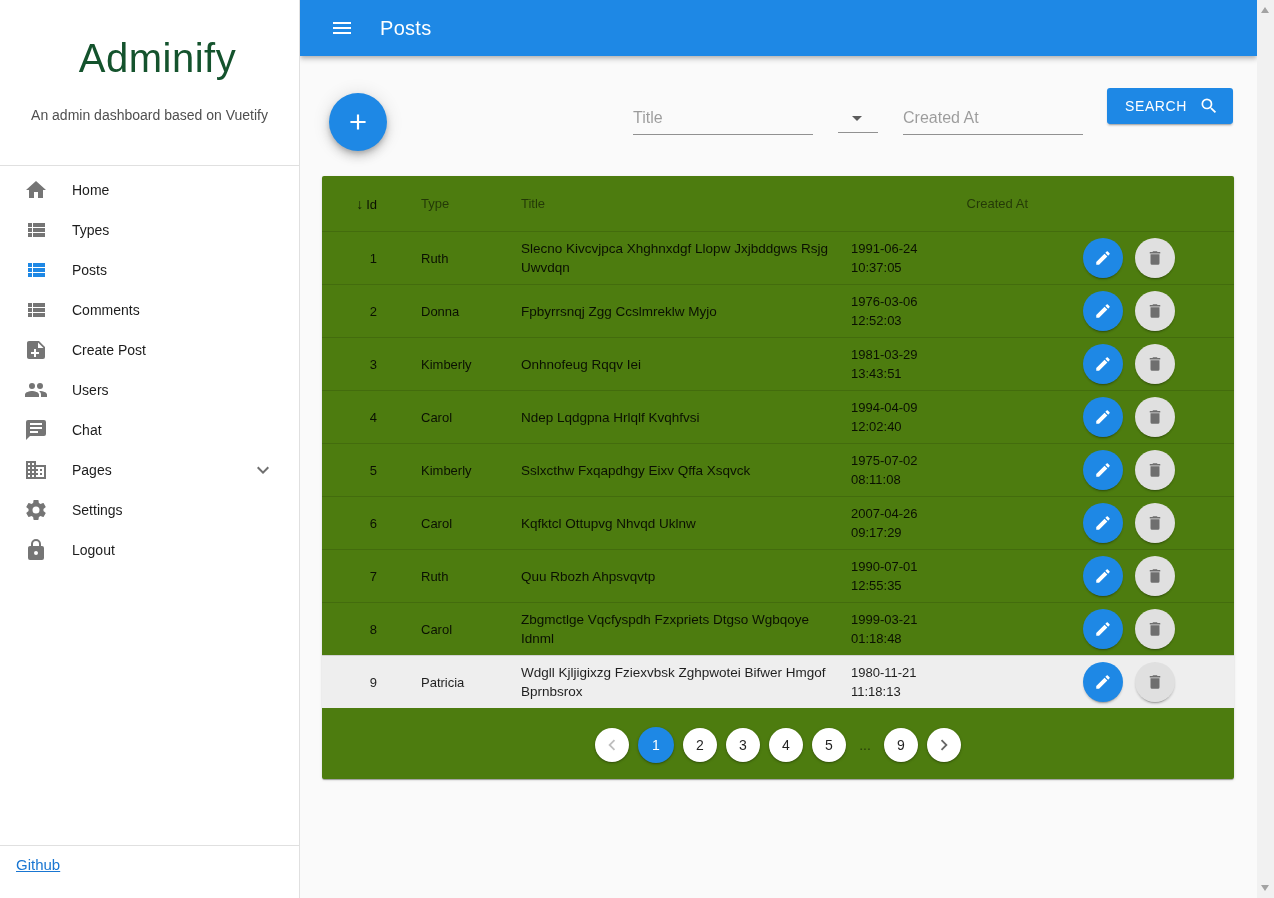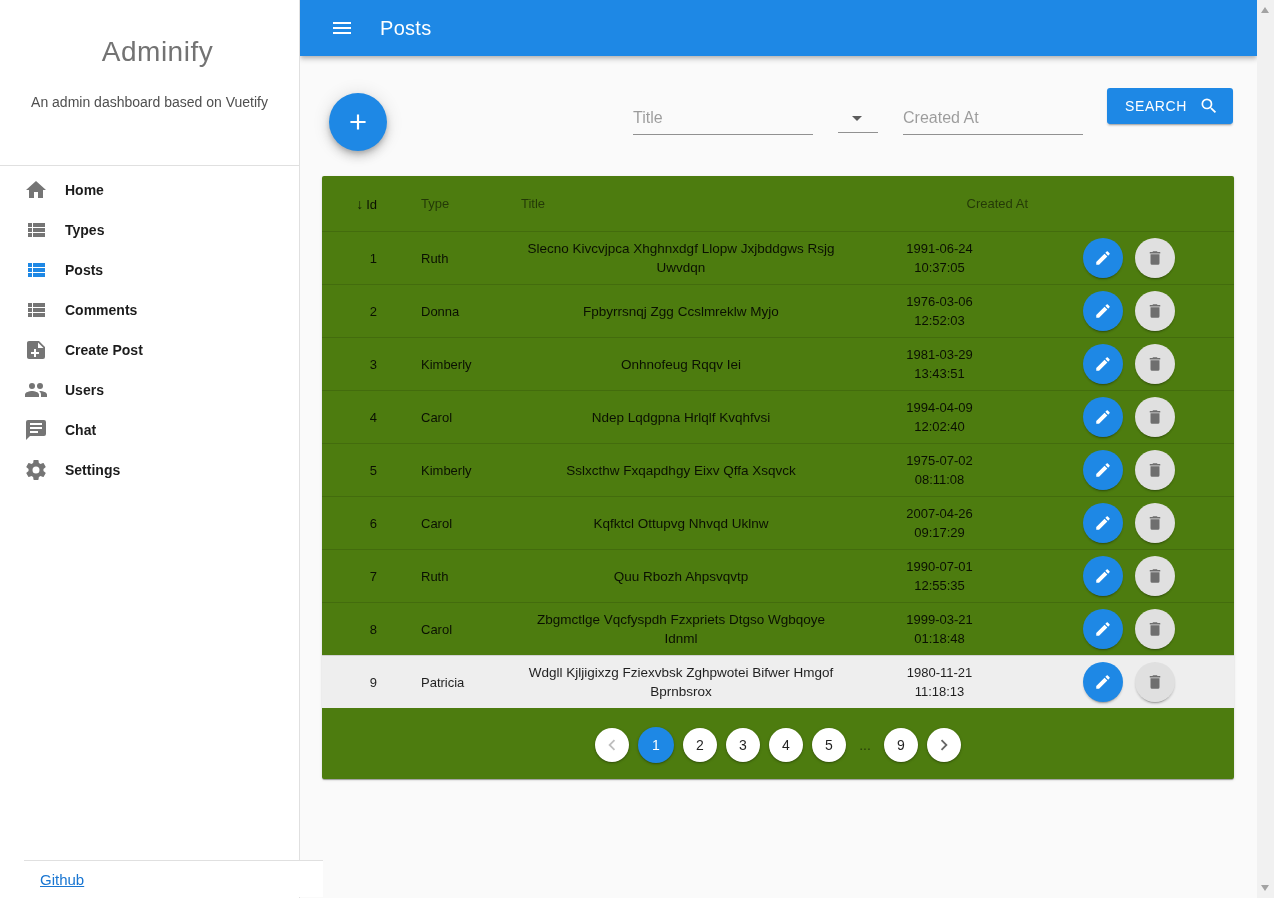--- a/index.html
+++ b/index.html
@@ -3,31 +3,31 @@
 <meta charset="utf-8">
 <style>
   * { margin:0; padding:0; box-sizing:border-box; }
   html,body { width:1274px; height:898px; overflow:hidden; }
   body { font-family:"Liberation Sans","DejaVu Sans",sans-serif; background:#fafafa; }
   .app { display:flex; width:100%; height:100%; position:relative; }
 
   
   .sidebar { width:300px; height:100%; background:#ffffff; border-right:1px solid #e0e0e0; position:relative; flex:0 0 300px; z-index:5; }
   .sidebar-header { height:166px; border-bottom:1px solid rgba(0,0,0,.12); text-align:center; }
-  .app-title { font-size:28px; font-weight:400; color:#737373; padding-top:36px; letter-spacing:.5px;padding-left:16px; }
+  .app-title { font-size:40px; font-weight:400; color:#14532d; padding-top:36px; letter-spacing:.5px;padding-left:16px; }
   .app-subtitle { font-size:14px; color:#4f4f4f; margin-top:26px; }
   .nav { padding-top:4px; }
   .nav-item { height:40px; display:flex; align-items:center; padding:0 24px; cursor:pointer; }
   .nav-item .nav-icon { width:24px; height:24px; flex:0 0 24px; }
   .nav-item .nav-icon svg { width:24px; height:24px; fill:#757575; }
   .nav-item.active .nav-icon svg { fill:#1e88e5; }
-  .nav-label { margin-left:17px; font-size:14px; color:#1c1c1c;font-weight:bold; }
+  .nav-label { margin-left:24px; font-size:14px; color:#1c1c1c; }
   .nav-chevron { margin-left:auto; width:24px; height:24px; }
   .nav-chevron svg { width:24px; height:24px; fill:#6f6f6f; }
-  .sidebar-footer { position:absolute; bottom:1px; left:0; width:100%; height:37px; border-top:1px solid rgba(0,0,0,.12); display:flex; align-items:center; padding-left:16px; background:#fff;margin-left:24px; }
+  .sidebar-footer { position:absolute; bottom:16px; left:0; width:100%; height:37px; border-top:1px solid rgba(0,0,0,.12); display:flex; align-items:center; padding-left:16px; background:#fff; }
   .github-link { font-size:15px; color:#1976d2; text-decoration:underline; }
 
   
   .main { flex:1; margin-right:17px; display:flex; flex-direction:column; background:#fafafa; min-width:0; }
   .appbar { height:56px; background:#1e88e5; display:flex; align-items:center; box-shadow:0 2px 4px -1px rgba(0,0,0,.2),0 4px 5px 0 rgba(0,0,0,.14); position:relative; z-index:4; flex:0 0 56px; }
   .hamburger { background:transparent; border:none; margin-left:24px; width:36px; height:36px; display:flex; align-items:center; justify-content:center; cursor:pointer; }
   .hamburger svg { width:24px; height:24px; fill:#ffffff; }
   .appbar-title { color:#ffffff; font-size:20px; font-weight:500; margin-left:20px; letter-spacing:.3px; }
 
   .content { position:relative; padding:37px 23px 0 22px; }
@@ -52,22 +52,22 @@
   col.c-id { width:55px; } col.c-type { width:144px; } col.c-title { width:330px; } col.c-created { width:177px; } col.c-actions { width:auto; }
   th { height:55px; font-size:13px; font-weight:500; color:rgba(0,0,0,.54); vertical-align:middle; cursor:pointer; }
   th.col-id { text-align:right; color:rgba(0,0,0,.87); white-space:nowrap; }
   .sort-arrow { font-size:14px; margin-right:3px; color:rgba(0,0,0,.75); }
   th.col-type { text-align:left; padding-left:44px; }
   th.col-title { text-align:left; }
   th.col-created { text-align:right; }
   td { height:53px; border-top:1px solid rgba(0,0,0,.12); font-size:13px; color:rgba(0,0,0,.87); vertical-align:middle; }
   td.cell-id { text-align:right; }
   td.cell-type { padding-left:44px; }
-  td.cell-title { line-height:19px; padding-right:10px; font-size:13.5px;text-align:center; }
-  td.cell-created { text-align:center; line-height:19px; }
+  td.cell-title { line-height:19px; padding-right:10px; font-size:13.5px; }
+  td.cell-created { text-align:left; line-height:19px; }
   td.cell-actions { text-align:right; padding-right:59px; white-space:nowrap; }
   tr.highlighted td { background:#eeeeee; }
   .btn-circle { width:40px; height:40px; border-radius:50%; border:none; display:inline-flex; align-items:center; justify-content:center; vertical-align:middle; cursor:pointer; box-shadow:0 2px 2px 0 rgba(0,0,0,.14),0 3px 1px -2px rgba(0,0,0,.2); }
   .btn-edit { background:#1e88e5; }
   .btn-edit svg { width:18px; height:18px; fill:#ffffff; }
   .btn-delete { background:#e0e0e0; margin-left:12px; }
   .btn-delete svg { width:18px; height:18px; fill:#6f6f6f; }
 
   
   .pagination { display:flex; align-items:center; justify-content:center; gap:9px; padding:19px 0 16px; }
@@ -131,23 +131,38 @@
           <span class="nav-label">Users</span>
         </div>
         <div class="nav-item">
           <span class="nav-icon"><svg viewBox="0 0 24 24">
               <path d="M20,2H4A2,2 0 0,0 2,4V22L6,18H20A2,2 0 0,0 22,16V4A2,2 0 0,0 20,2M6,9H18V11H6V9M6,5H18V7H6V5M6,13H14V15H6V13Z"></path>
             </svg></span>
           <span class="nav-label">Chat</span>
         </div>
         <div class="nav-item">
           <span class="nav-icon"><svg viewBox="0 0 24 24">
+              <path d="M18,15H16V17H18M18,11H16V13H18M20,19H12V17H14V15H12V13H14V11H12V9H20M10,7H8V5H10M10,11H8V9H10M10,15H8V13H10M10,19H8V17H10M6,7H4V5H6M6,11H4V9H6M6,15H4V13H6M6,19H4V17H6M12,7V3H2V21H22V7H12Z"></path>
+            </svg></span>
+          <span class="nav-label">Pages</span>
+          <span class="nav-chevron"><svg viewBox="0 0 24 24">
+              <path d="M7.41,8.58L12,13.17L16.59,8.58L18,10L12,16L6,10L7.41,8.58Z"></path>
+            </svg></span>
+        </div>
+        <div class="nav-item">
+          <span class="nav-icon"><svg viewBox="0 0 24 24">
               <path d="M12,15.5A3.5,3.5 0 0,1 8.5,12A3.5,3.5 0 0,1 12,8.5A3.5,3.5 0 0,1 15.5,12A3.5,3.5 0 0,1 12,15.5M19.43,12.97C19.47,12.65 19.5,12.33 19.5,12C19.5,11.67 19.47,11.34 19.43,11L21.54,9.37C21.73,9.22 21.78,8.95 21.66,8.73L19.66,5.27C19.54,5.05 19.27,4.96 19.05,5.05L16.56,6.05C16.04,5.66 15.5,5.32 14.87,5.07L14.5,2.42C14.46,2.18 14.25,2 14,2H10C9.75,2 9.54,2.18 9.5,2.42L9.13,5.07C8.5,5.32 7.96,5.66 7.44,6.05L4.95,5.05C4.73,4.96 4.46,5.05 4.34,5.27L2.34,8.73C2.21,8.95 2.27,9.22 2.46,9.37L4.57,11C4.53,11.34 4.5,11.67 4.5,12C4.5,12.33 4.53,12.65 4.57,12.97L2.46,14.63C2.27,14.78 2.21,15.05 2.34,15.27L4.34,18.73C4.46,18.95 4.73,19.03 4.95,18.95L7.44,17.94C7.96,18.34 8.5,18.68 9.13,18.93L9.5,21.58C9.54,21.82 9.75,22 10,22H14C14.25,22 14.46,21.82 14.5,21.58L14.87,18.93C15.5,18.67 16.04,18.34 16.56,17.94L19.05,18.95C19.27,19.03 19.54,18.95 19.66,18.73L21.66,15.27C21.78,15.05 21.73,14.78 21.54,14.63L19.43,12.97Z"></path>
             </svg></span>
           <span class="nav-label">Settings</span>
+        </div>
+        <div class="nav-item">
+          <span class="nav-icon"><svg viewBox="0 0 24 24">
+              <path d="M12,17A2,2 0 0,0 14,15C14,13.89 13.1,13 12,13A2,2 0 0,0 10,15A2,2 0 0,0 12,17M18,8A2,2 0 0,1 20,10V20A2,2 0 0,1 18,22H6A2,2 0 0,1 4,20V10C4,8.89 4.9,8 6,8H7V6A5,5 0 0,1 12,1A5,5 0 0,1 17,6V8H18M12,3A3,3 0 0,0 9,6V8H15V6A3,3 0 0,0 12,3Z"></path>
+            </svg></span>
+          <span class="nav-label">Logout</span>
         </div>
       </nav>
     <div class="sidebar-footer">
       <a href="#" class="github-link">Github</a>
     </div>
   </aside>
 
   <main class="main">
     <header class="appbar">
       <button class="hamburger">

